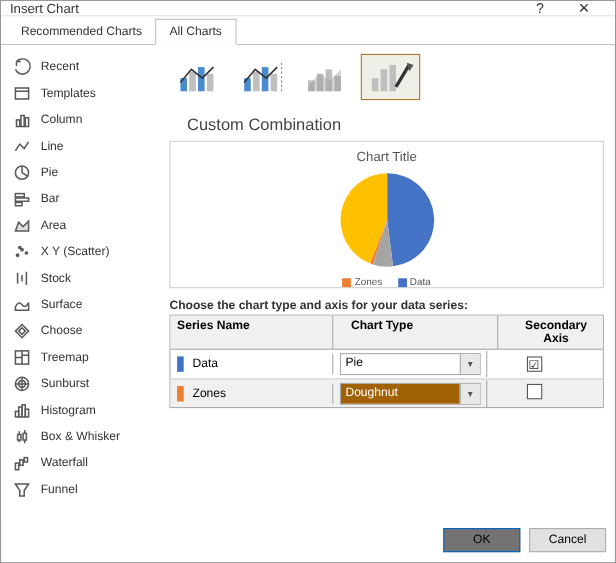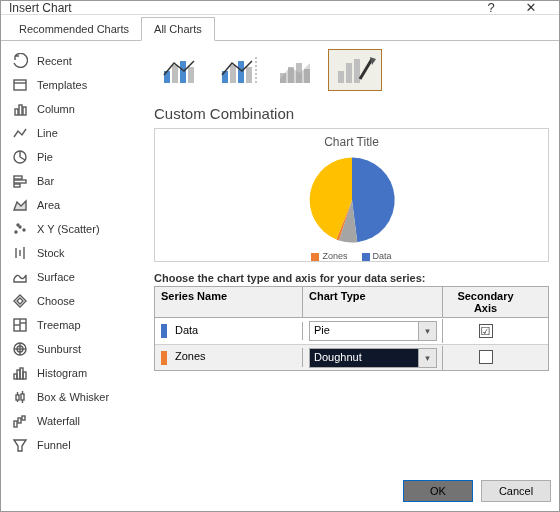--- a/index.html
+++ b/index.html
@@ -14,40 +14,40 @@
 .body { flex: 1; display: flex; overflow: hidden; }
 .sidebar { width: 145px; background: #fff; padding: 8px 4px; }
 .sideitem { display: flex; align-items: center; gap: 8px; padding: 3px 6px; font-size: 11px; color: #333; cursor: pointer; height: 24px; }
 .sideicon { width: 18px; height: 18px; display: flex; align-items: center; justify-content: center; }
 .sideicon svg { stroke: #5a5a5a; fill: none; stroke-width: 1.4; }
 .content { flex: 1; padding: 8px 10px 4px 8px; display: flex; flex-direction: column; }
 .subtypes { display: flex; gap: 4px; margin-bottom: 12px; }
 .subtype { width: 54px; height: 42px; border: 1px solid transparent; display: flex; align-items: center; justify-content: center; cursor: pointer; }
 .subtype.selected { border: 1px solid #b0782c; background: #efefe7; }
 .subtype svg { display: block; }
-.section-title { font-size: 15px; color: #444; margin: 2px 0 6px 0; font-weight: normal; }
+.section-title { font-size: 15px; color: #444; margin: 2px 0 6px 16px; font-weight: normal; }
 .preview { border: 1px solid #d0d0d0; height: 134px; display: flex; flex-direction: column; align-items: center; justify-content: flex-start; padding-top: 6px; }
 .preview-title { font-size: 12px; color: #555; margin-bottom: 4px; }
 .legend { display: flex; gap: 14px; font-size: 9px; color: #555; margin-top: 4px; align-items: center; }
 .legend .sw { display: inline-block; width: 8px; height: 8px; margin-right: 3px; vertical-align: middle; }
 .series-label { font-size: 11px; color: #333; margin: 10px 0 2px 0; font-weight: bold; }
 .series-table { border: 1px solid #ababab; }
-.series-head { display: flex; background: #f0f0f0; border-bottom: 1px solid #ababab; font-size: 11px; font-weight: bold; }
+.series-head { display: flex; background: #f0f0f0; border-bottom: 1px solid #ababab; font-size: 11px; font-weight: bold; justify-content: space-between; }
 .series-head > div { padding: 3px 6px; }
 .col-name { width: 148px; border-right: 1px solid #ababab; }
 .col-type { width: 140px; border-right: 1px solid #ababab; }
 .col-axis { width: 85px; text-align: center; }
 .series-row { display: flex; font-size: 11px; align-items: center; height: 26px; }
 .series-row > div { padding: 2px 6px; }
 .series-row.alt { background: #f0f0f0; border-top: 1px solid #d0d0d0; }
 .swatch { display: inline-block; width: 6px; height: 14px; margin-right: 8px; vertical-align: middle; }
 .combo { display: flex; width: 128px; height: 20px; border: 1px solid #ababab; background: #fff; }
 .combo .val { flex: 1; padding: 2px 4px; font-size: 11px; }
 .combo .arrow { width: 18px; background: #e8e8e8; border-left: 1px solid #ababab; display: flex; align-items: center; justify-content: center; font-size: 9px; color: #555; }
-.combo.hl .val { background: #0f172a; color: #fff; }
+.combo.hl .val { background: #a16207; color: #fff; }
 .chk { width: 14px; height: 14px; border: 1px solid #555; background: #fff; display: inline-flex; align-items: center; justify-content: center; font-size: 11px; color: #222; }
 .footer { height: 40px; display: flex; align-items: center; justify-content: flex-end; gap: 8px; padding: 0 8px; }
 .fbtn { min-width: 70px; height: 22px; font-size: 11px; border: 1px solid #adadad; background: #e1e1e1; cursor: pointer; }
 .fbtn.primary { border: 1.5px solid #0067c0; background: #737373; }
 </style>
 </head>
 <body>
 
 <div class="dialog">
   <div class="titlebar">

